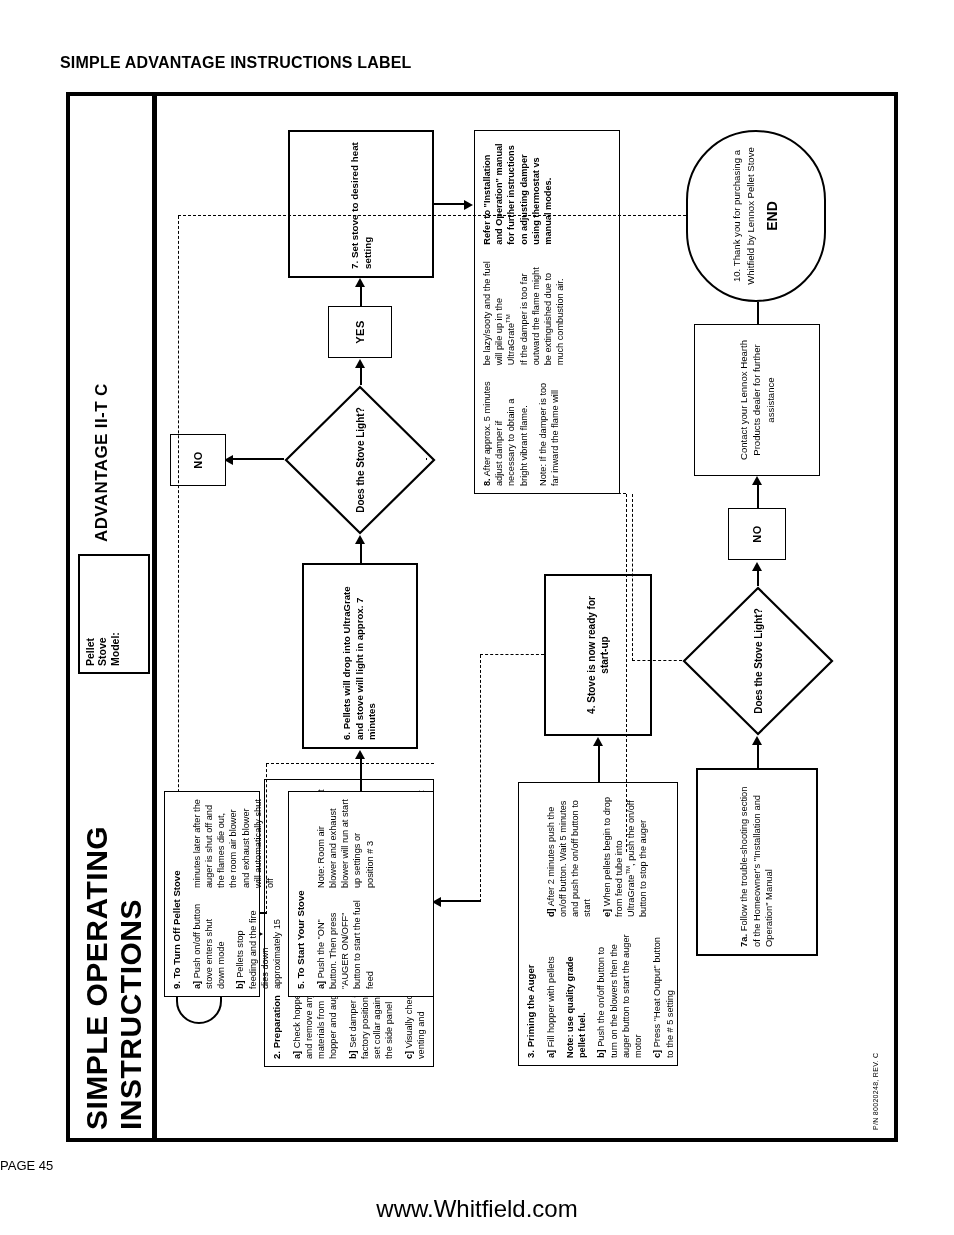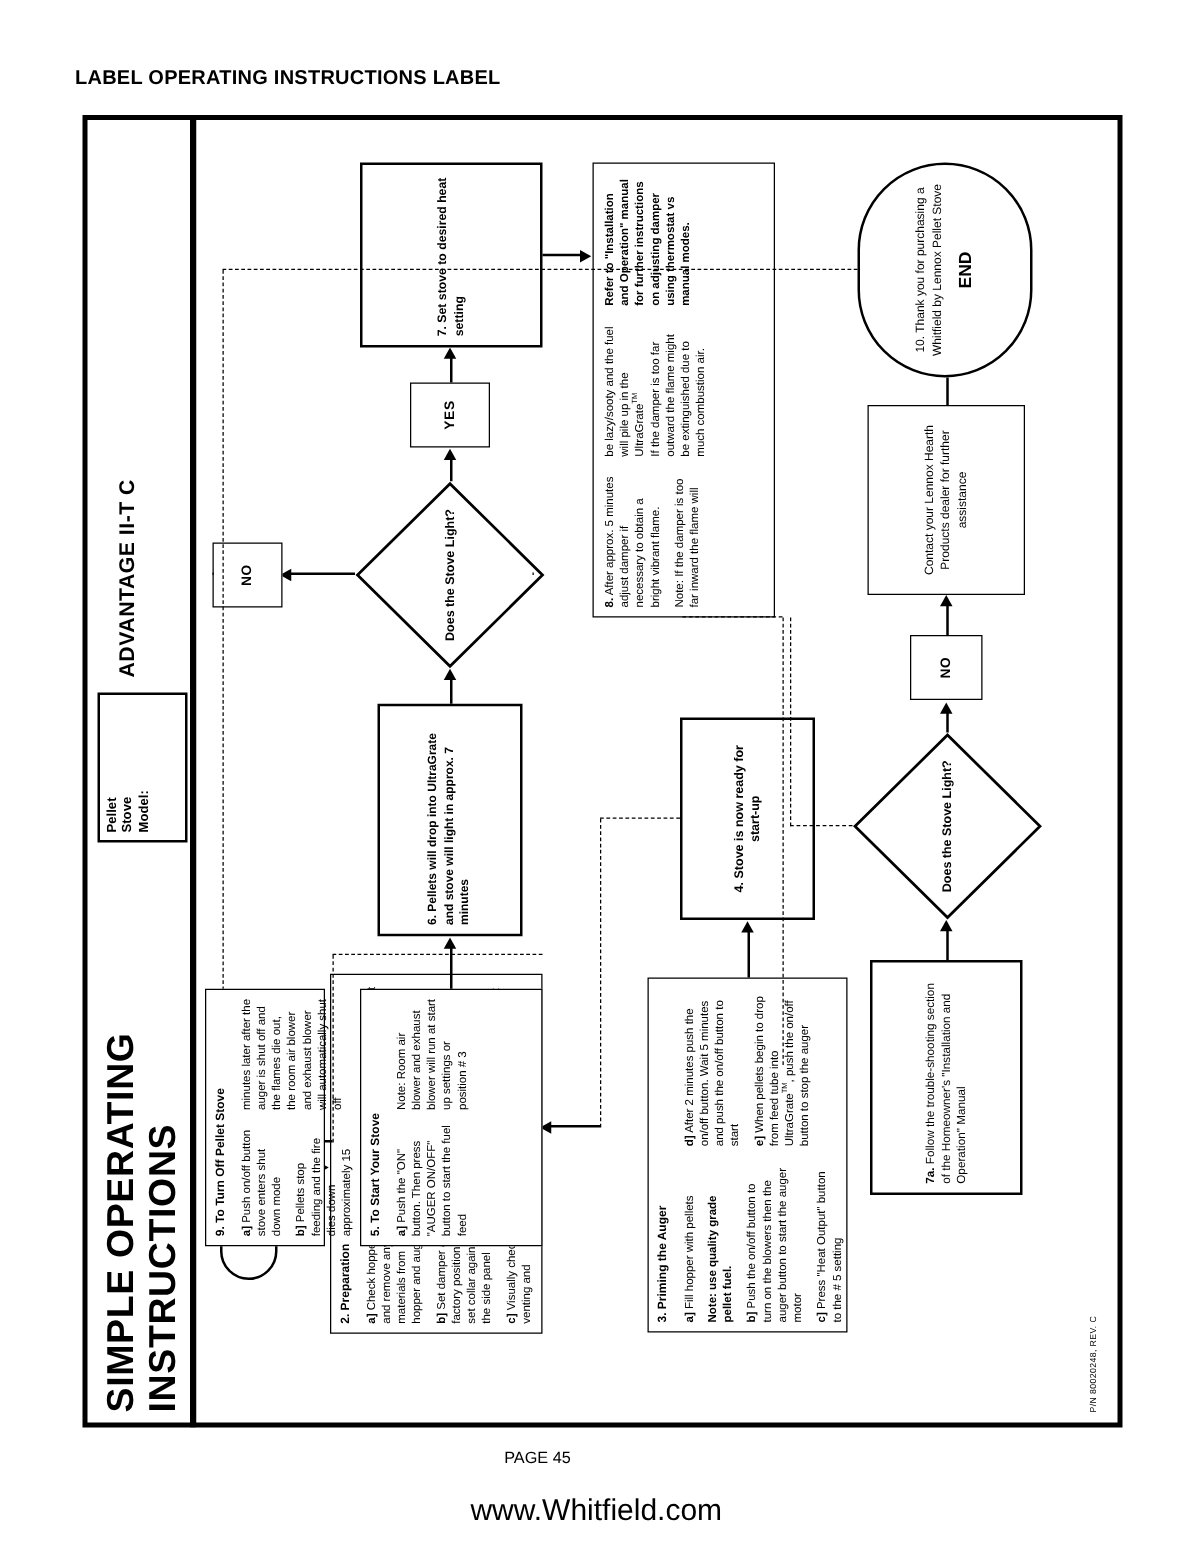--- a/index.html
+++ b/index.html
@@ -51,27 +51,27 @@
   .ln{position:absolute;background:#000;}
   .lnh{height:1.8px;}
   .lnv{width:1.8px;}
   .dash-h{position:absolute;height:0;border-top:1.6px dashed #000;}
   .dash-v{position:absolute;width:0;border-left:1.6px dashed #000;}
   .arrow{position:absolute;width:0;height:0;}
   .ar-r{border-top:5px solid transparent;border-bottom:5px solid transparent;border-left:9px solid #000;}
   .ar-d{border-left:5px solid transparent;border-right:5px solid transparent;border-top:9px solid #000;}
   .ar-u{border-left:5px solid transparent;border-right:5px solid transparent;border-bottom:9px solid #000;}
 
-  .footer-page{position:absolute;left:0;top:1158px;width:860px;text-align:center;font-size:13px;}
+  .footer-page{position:absolute;left:0;top:1158px;width:860px;font-size:13px;}
   .footer-url{position:absolute;left:0;top:1195px;width:954px;text-align:center;font-size:24px;}
 </style>
 </head>
 <body>
 
-<div class="page-heading">LABEL OPERATING INSTRUCTIONS LABEL</div>
+<div class="page-heading">SIMPLE ADVANTAGE INSTRUCTIONS LABEL</div>
 
 <div class="label-frame"></div>
 
 <div class="rot-wrap">
   <div class="canvas">
 
     <div class="hdr-title">SIMPLE OPERATING INSTRUCTIONS</div>
     <div class="hdr-divider"></div>
     <div class="hdr-model">Pellet<br>Stove<br>Model:</div>
     <div class="hdr-advantage">ADVANTAGE II-T C</div>

